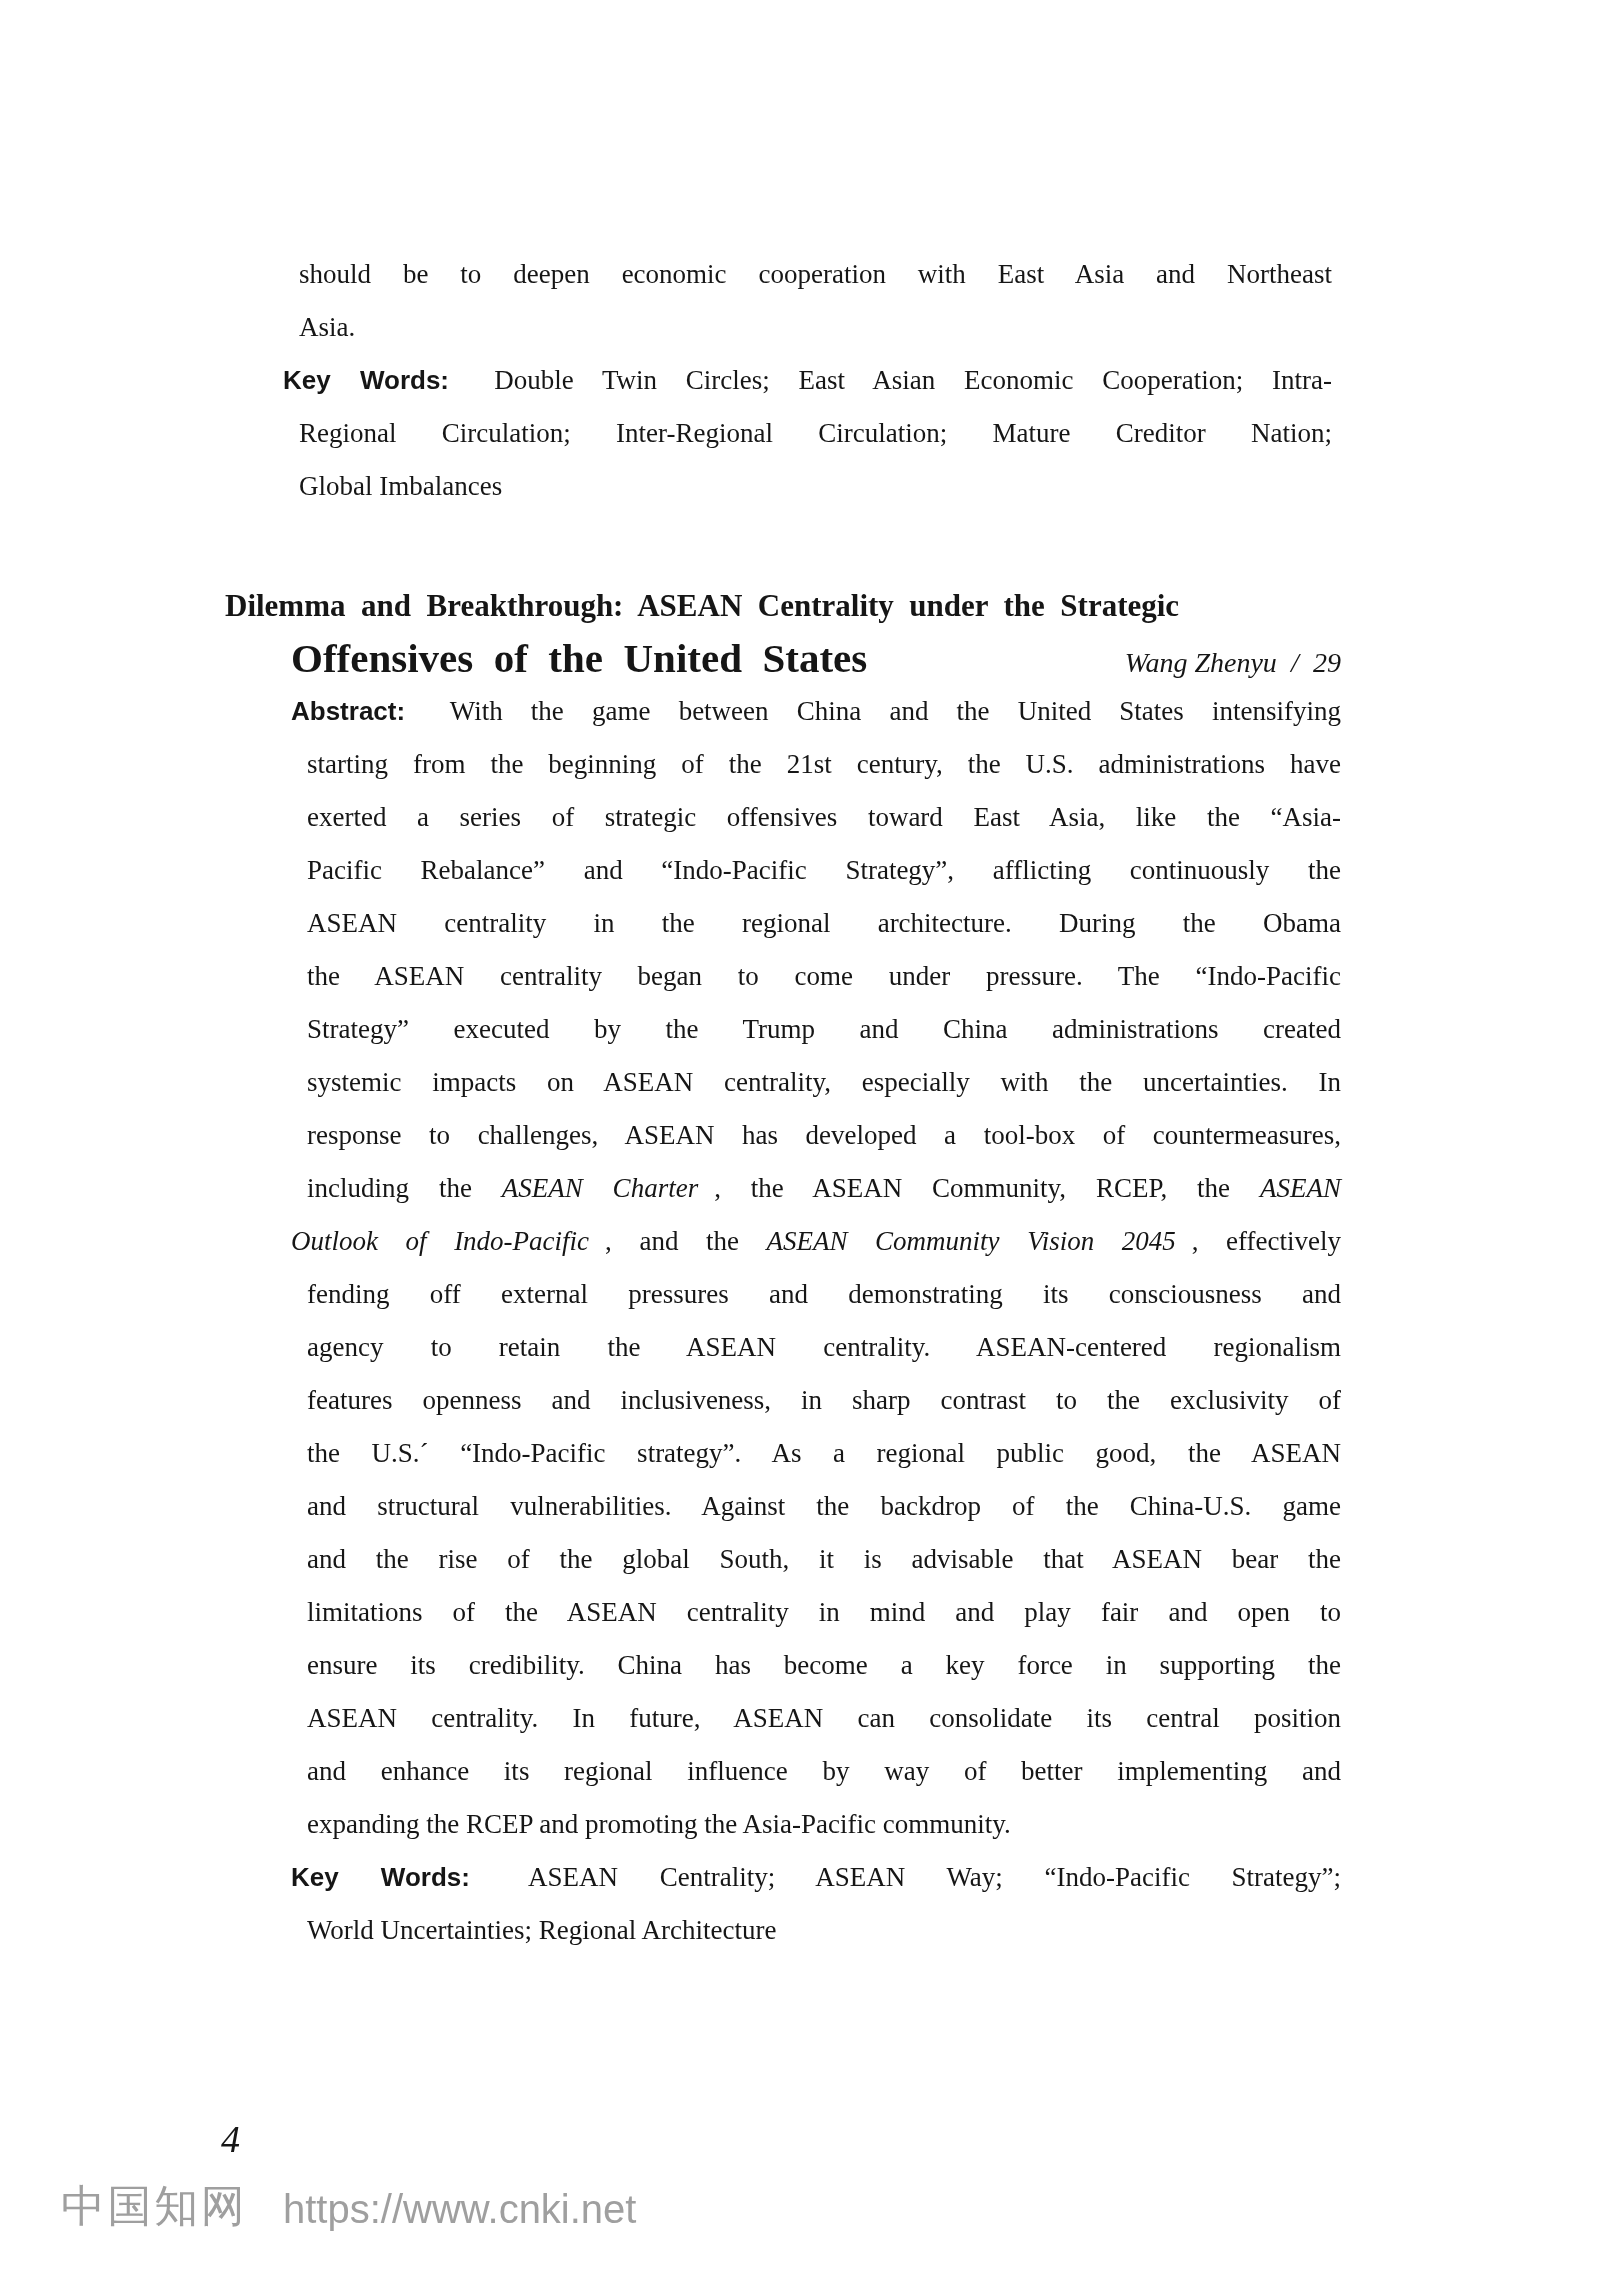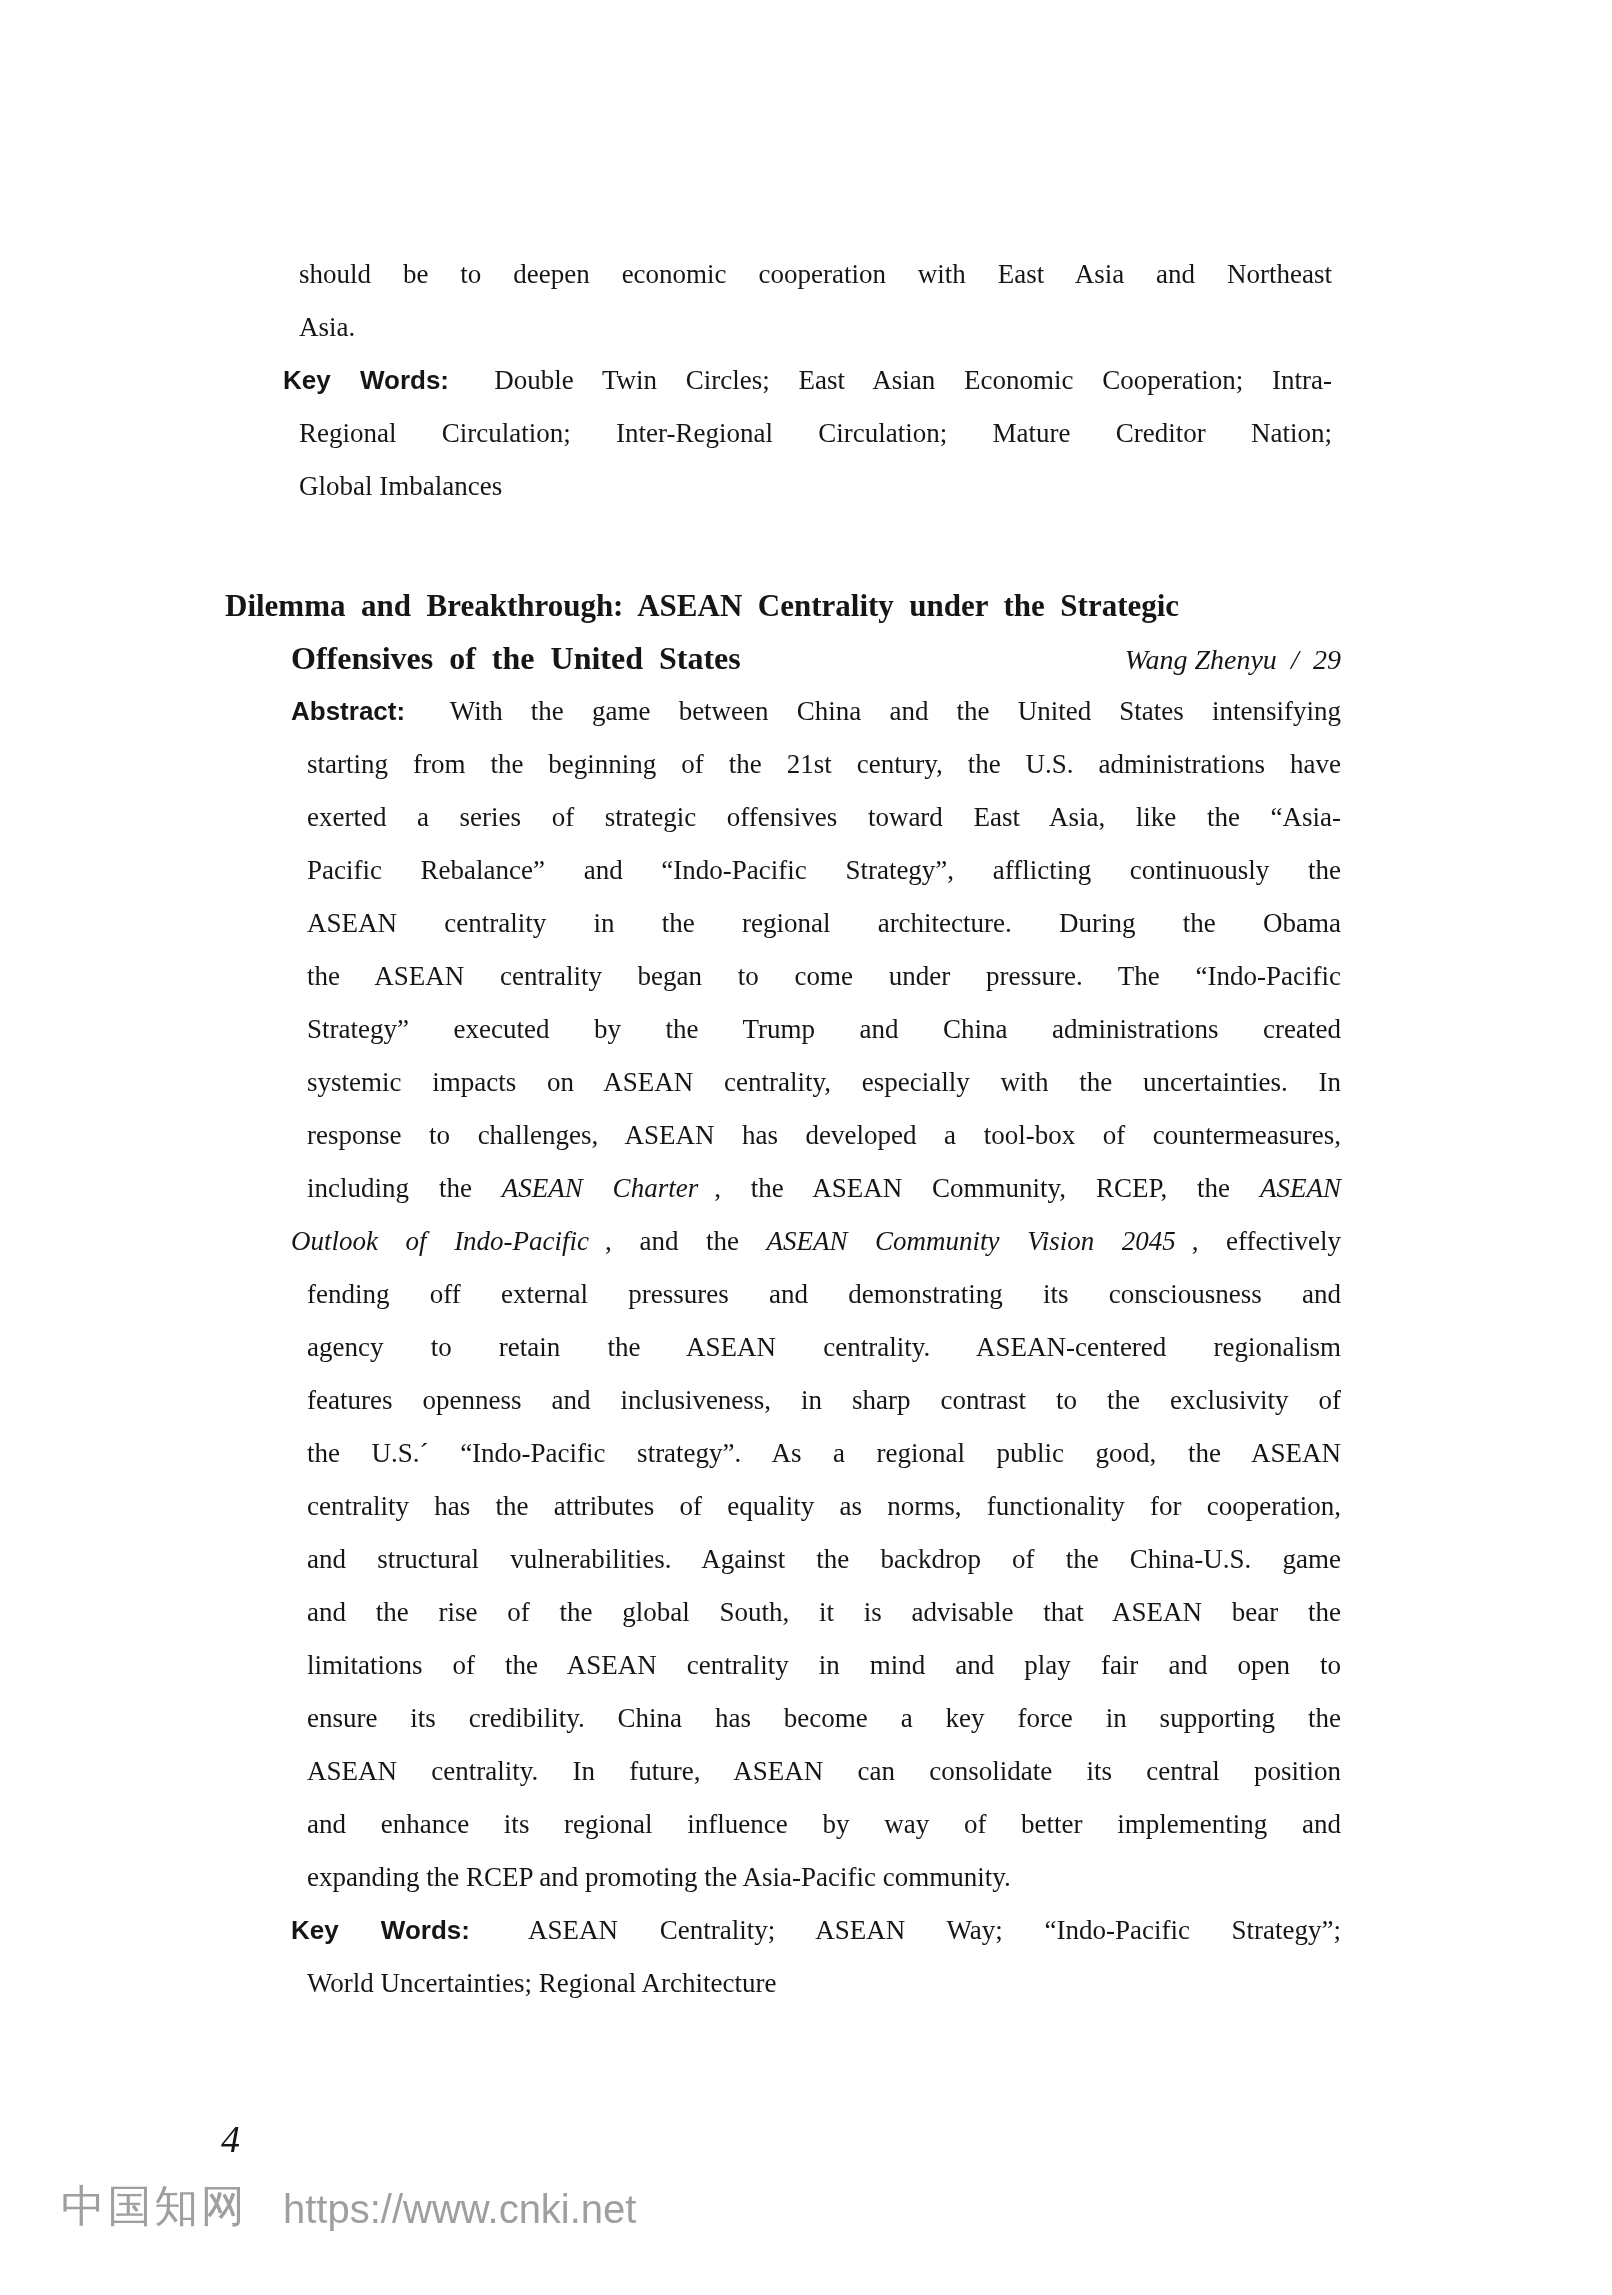--- a/index.html
+++ b/index.html
@@ -50,21 +50,21 @@
     white-space: nowrap;
   }
   .title-row {
     height: 53px; line-height: 53px;
     padding-left: 66px;
     display: flex;
     justify-content: space-between;
     align-items: baseline;
   }
   .title-line2 {
-    font-size: 32px; font-weight: 700;
+    font-size: 41px; font-weight: 700;
     word-spacing: 0.25em;
     white-space: nowrap;
   }
   .byline {
     font-size: 28px;
     font-style: italic;
     white-space: nowrap;
   }
   .byline .slash { margin: 0 7.2px; }
   #body-lines {
@@ -123,21 +123,20 @@
         <div class="line j"><span class="seg-n">the ASEAN centrality began to come under pressure. The “Indo-Pacific</span></div>
         <div class="line j"><span class="seg-n">Strategy” executed by the Trump and China administrations created</span></div>
         <div class="line j"><span class="seg-n">systemic impacts on ASEAN centrality, especially with the uncertainties. In</span></div>
         <div class="line j"><span class="seg-n">response to challenges, ASEAN has developed a tool-box of countermeasures,</span></div>
         <div class="line j"><span class="seg-n">including the </span><span class="seg-i">ASEAN Charter</span><span class="seg-n">, the ASEAN Community, RCEP, the </span><span class="seg-i">ASEAN</span></div>
         <div class="line j"><span class="seg-i">Outlook of Indo-Pacific</span><span class="seg-n">, and the </span><span class="seg-i">ASEAN Community Vision 2045</span><span class="seg-n">, effectively</span></div>
         <div class="line j"><span class="seg-n">fending off external pressures and demonstrating its consciousness and</span></div>
         <div class="line j"><span class="seg-n">agency to retain the ASEAN centrality. ASEAN-centered regionalism</span></div>
         <div class="line j"><span class="seg-n">features openness and inclusiveness, in sharp contrast to the exclusivity of</span></div>
         <div class="line j"><span class="seg-n">the U.S.´ “Indo-Pacific strategy”. As a regional public good, the ASEAN</span></div>
-        <div class="line j"><span class="seg-n">centrality has the attributes of equality as norms, functionality for cooperation,</span></div>
         <div class="line j"><span class="seg-n">and structural vulnerabilities. Against the backdrop of the China-U.S. game</span></div>
         <div class="line j"><span class="seg-n">and the rise of the global South, it is advisable that ASEAN bear the</span></div>
         <div class="line j"><span class="seg-n">limitations of the ASEAN centrality in mind and play fair and open to</span></div>
         <div class="line j"><span class="seg-n">ensure its credibility. China has become a key force in supporting the</span></div>
         <div class="line j"><span class="seg-n">ASEAN centrality. In future, ASEAN can consolidate its central position</span></div>
         <div class="line j"><span class="seg-n">and enhance its regional influence by way of better implementing and</span></div>
         <div class="line l"><span class="seg-n">expanding the RCEP and promoting the Asia-Pacific community.</span></div>
         <div class="line j"><span class="seg-label">Key Words: </span><span class="seg-n">ASEAN Centrality; ASEAN Way; “Indo-Pacific Strategy”;</span></div>
         <div class="line l"><span class="seg-n">World Uncertainties; Regional Architecture</span></div>
       </div>

